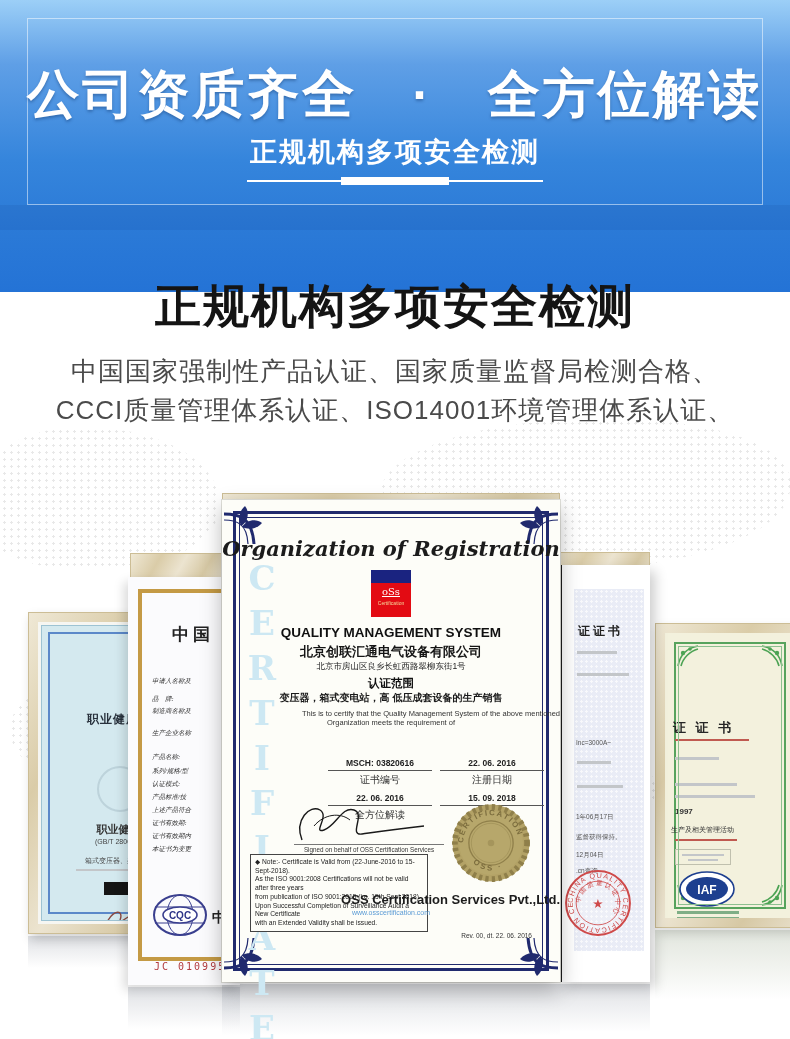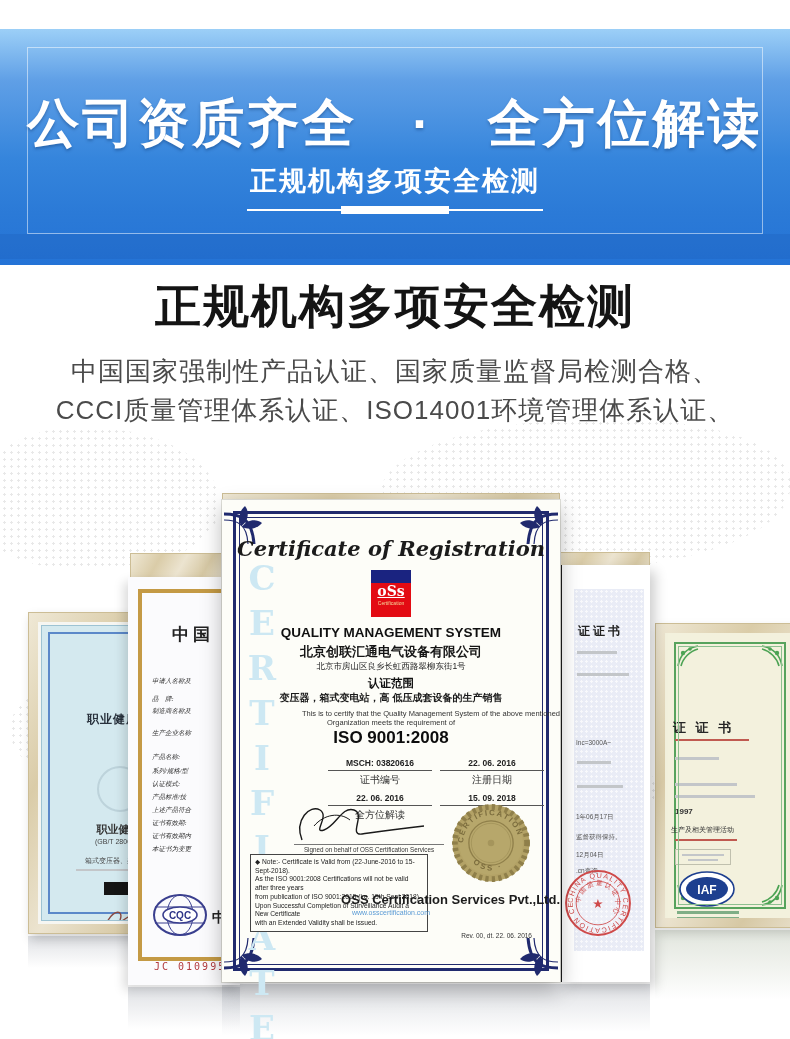--- a/index.html
+++ b/index.html
@@ -1,22 +1,22 @@
 <!DOCTYPE html>
 <html><head>
 <meta charset="utf-8">
 <style>
   * { margin:0; padding:0; box-sizing:border-box; }
   body { background:#ffffff; font-family:"Liberation Sans", sans-serif; }
   #stage { position:relative; width:790px; height:1039px; margin:0 auto; background:#fff; overflow:hidden; }
   .abs { position:absolute; }
 
   
-  .banner { left:0; top:0; width:790px; height:236px;
-    background:linear-gradient(180deg,#9ccff7 0%, #5f9fe6 22%, #3585dc 55%, #2b7ad7 78%, #2473d6 100%);margin-top:29px; }
+  .banner { left:0; top:0; width:790px; height:292px;
+    background:linear-gradient(180deg,#9ccff7 0%, #5f9fe6 22%, #3585dc 55%, #2b7ad7 78%, #2473d6 100%); }
   .banner-border { left:27px; top:18px; width:736px; height:187px; border:1px solid rgba(255,255,255,.5); }
   .banner-darkstrip { left:0; top:205px; width:790px; height:25px; background:rgba(10,50,130,.10); }
   .banner-title { left:0; top:60px; width:790px; text-align:center; color:#fff;
     font-size:52px; font-weight:bold; letter-spacing:3px; text-shadow:0 2px 3px rgba(10,40,90,.35); }
   .banner-sub { left:0; top:134px; width:790px; text-align:center; color:#fff; font-size:27px; font-weight:bold; letter-spacing:2px; }
   .divider-line { left:247px; top:180px; width:296px; height:2px; background:#fff; }
   .divider-bar { left:341px; top:177px; width:108px; height:8px; background:#fff; }
 
   
   .main-heading { left:0; top:276px; width:790px; text-align:center; color:#141414;
@@ -56,21 +56,21 @@
   .oss-b-outer { position:absolute; left:11px; top:11px; right:11px; bottom:11px; border:3px solid #202a6e; }
   .oss-b-inner { position:absolute; left:17px; top:17px; right:17px; bottom:17px; border:1px solid #202a6e; }
   .oss-corner { position:absolute; width:42px; height:42px; }
   .oss-watermark { left:20px; top:58px; height:410px; writing-mode:vertical-rl; text-orientation:upright;
     font-family:"DejaVu Serif",serif; font-size:34px; font-weight:bold; color:#cde8f3; letter-spacing:5px; }
   .oss-title { left:0; top:36px; width:100%; text-align:center; font-family:"DejaVu Serif",serif;
     font-style:italic; font-weight:bold; font-size:21px; color:#1b1b1b; }
   .oss-logo { left:149px; top:70px; width:40px; height:47px; }
   .oss-logo-top { width:40px; height:13px; background:#1a2380; }
   .oss-logo-red { width:40px; height:34px; background:#e30b13; color:#fff; text-align:center; }
-  .oss-logo-text { font-family:"DejaVu Serif",serif; font-weight:bold; font-size:14px; line-height:17px; text-decoration:underline; }
+  .oss-logo-text { font-family:"DejaVu Serif",serif; font-weight:normal; font-size:10px; line-height:17px; text-decoration:underline; }
   .oss-logo-sub { font-size:5px; color:#f5d89a; line-height:6px; }
   .oss-system { left:0; top:125px; width:100%; text-align:center; font-size:13.5px; font-weight:bold; color:#101010; }
   .oss-company { left:0; top:143px; width:100%; text-align:center; font-size:13px; font-weight:bold; color:#151515; }
   .oss-address { left:0; top:161px; width:100%; text-align:center; font-size:8.5px; color:#222; }
   .oss-scope-t { left:0; top:176px; width:100%; text-align:center; font-size:11.5px; font-weight:bold; color:#111; }
   .oss-scope { left:0; top:191px; width:100%; text-align:center; font-size:10px; font-weight:bold; color:#1a1a1a; }
   .oss-cert1 { left:0; top:209px; width:100%; text-align:right; font-size:7.5px; color:#333; }
   .oss-cert2 { left:0; top:218px; width:100%; text-align:center; font-size:7.5px; color:#333; }
   .oss-standard { left:0; top:228px; width:100%; text-align:center; font-size:17px; font-weight:bold; color:#0d0d0d; }
   .oss-field { width:104px; text-align:center; }
@@ -278,38 +278,37 @@
     </svg>
     <svg class="oss-corner" style="right:2px; bottom:2px; transform:scaleY(-1);" viewBox="0 0 42 42">
       <path d="M42,12 C27,12 14,15 12,42" fill="none" stroke="#202a6e" stroke-width="3"></path>
       <path d="M42,18 C30,18 19,21 18,42" fill="none" stroke="#202a6e" stroke-width="1.2"></path>
       <path d="M21,4 C27,9 28,17 25,24 C18,20 16,10 21,4 Z" fill="#202a6e"></path>
       <path d="M4,21 C9,27 17,28 24,25 C20,18 10,16 4,21 Z" fill="#202a6e"></path>
     </svg>
 
     <div class="abs oss-watermark">CERTIFICATE</div>
 
-    <div class="abs oss-title">Certificate of Registration</div>
+    <div class="abs oss-title">Organization of Registration</div>
 
     <div class="abs oss-logo">
       <div class="oss-logo-top"></div>
       <div class="oss-logo-red">
         <div class="oss-logo-text">oSs</div>
         <div class="oss-logo-sub">Certification</div>
       </div>
     </div>
 
     <div class="abs oss-system">QUALITY MANAGEMENT SYSTEM</div>
     <div class="abs oss-company">北京创联汇通电气设备有限公司</div>
     <div class="abs oss-address">北京市房山区良乡长虹西路翠柳东街1号</div>
     <div class="abs oss-scope">变压器，箱式变电站，高 低压成套设备的生产销售</div>
     <div class="abs oss-scope-t">认证范围</div>
     <div class="abs oss-cert1">This is to certify that the Quality Management System of the above mentioned</div>
     <div class="abs oss-cert2">Organization meets the requirement of</div>
-    <div class="abs oss-standard">ISO 9001:2008</div>
 
     <div class="abs oss-field" style="left:106px; top:258px;">
       <div class="v">MSCH: 03820616</div>
       <div class="l">证书编号</div>
     </div>
     <div class="abs oss-field" style="left:218px; top:258px;">
       <div class="v">22. 06. 2016</div>
       <div class="l">注册日期</div>
     </div>
     <div class="abs oss-field" style="left:106px; top:293px;">

